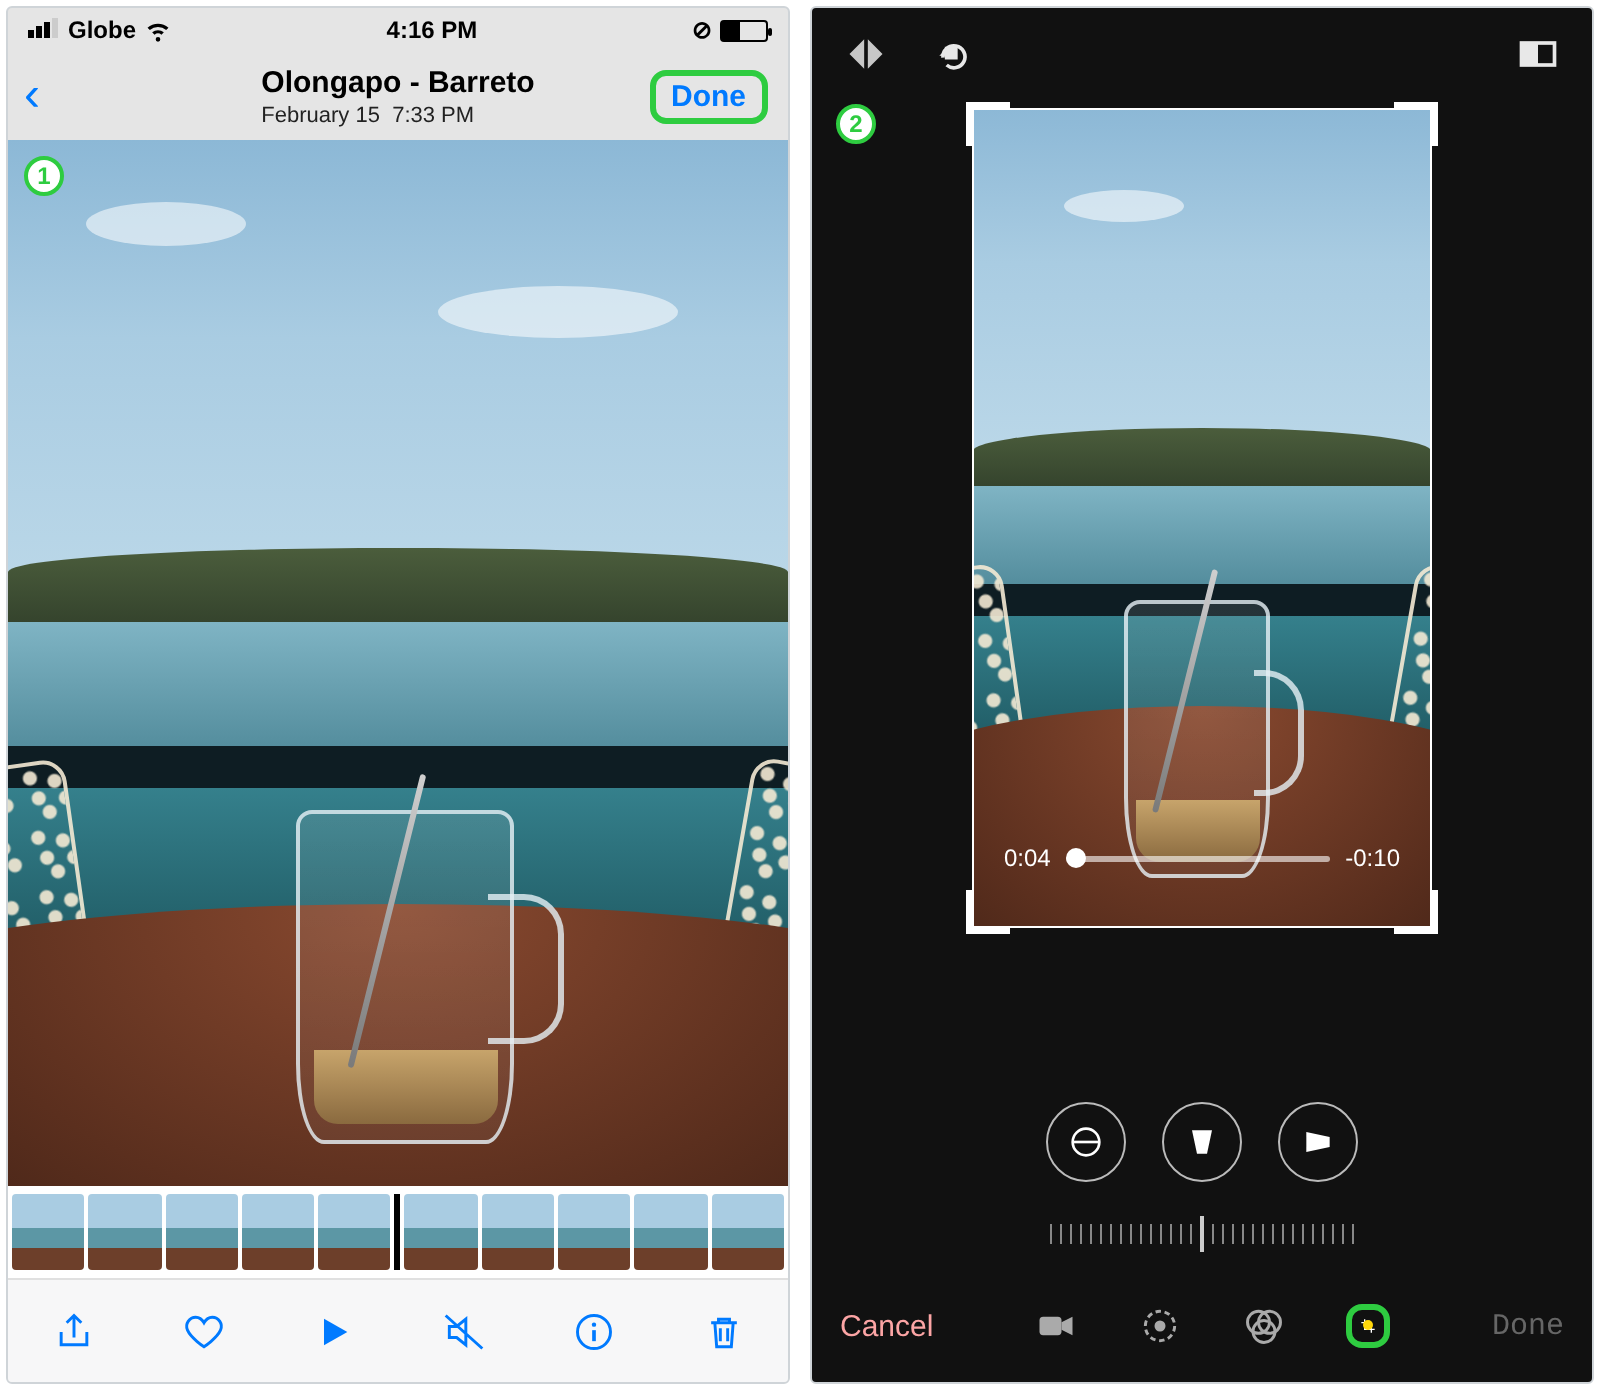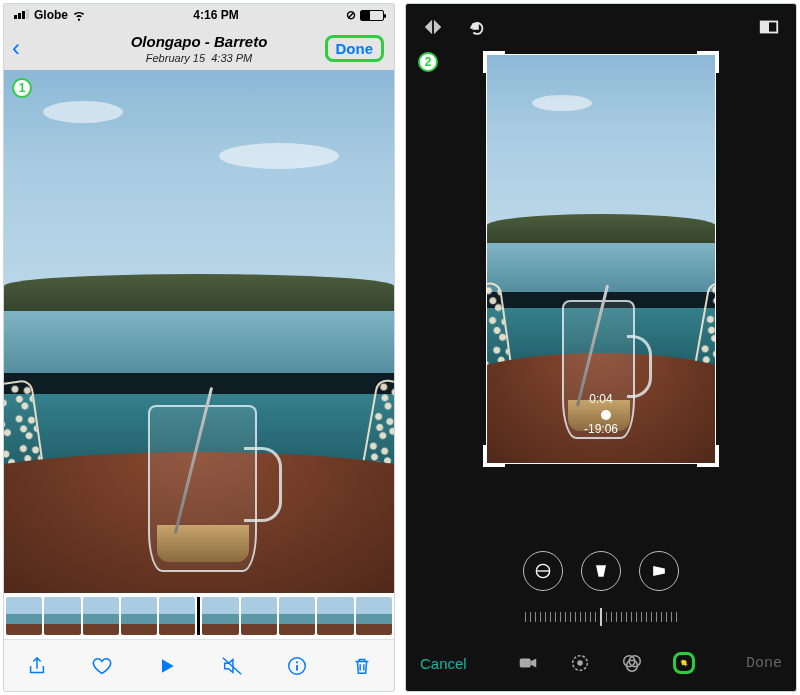--- a/index.html
+++ b/index.html
@@ -11,21 +11,21 @@
   .statusbar { display: flex; justify-content: space-between; align-items: center; height: 22px; padding: 0 10px; font-size: 12px; font-weight: 600; color: #000; }
   .sb-left, .sb-center, .sb-right { display: flex; align-items: center; gap: 4px; }
   .bars span { display:inline-block; width:3px; background:#000; margin-right:1px; }
   .bars .b1{height:4px} .bars .b2{height:6px} .bars .b3{height:8px} .bars .b4{height:10px;background:#ccc;}
   .wifi { width:14px; height:14px; }
   .battery { width: 24px; height: 11px; border:1px solid #000; border-radius:2px; position:relative; }
   .battery::after{content:""; position:absolute; right:-3px; top:3px; width:2px; height:4px; background:#000; border-radius:1px;}
   .battery .fill{ width:9px; height:100%; background:#000; }
   .navbar { height: 44px; position: relative; display:flex; align-items:center; justify-content:center; }
   .back { position:absolute; left:8px; font-size:24px; color:#007aff; }
-  .title { text-align:center;font-style:italic; }
+  .title { text-align:left; }
   .title .loc{ font-size:15px; font-weight:600; }
   .title .dt{ font-size:11px; color:#222; margin-top:2px; }
   .edit-btn { position:absolute; right:10px; top:9px; font-size:15px; font-weight:600; color:#007aff; border:3px solid #2ecc40; border-radius:8px; padding:2px 8px; }
   .photo { flex:1; position:relative; overflow:hidden; }
   .photo-scene, .crop-scene { position:absolute; inset:0; }
   
   .sky { position:absolute; top:0; left:0; right:0; height:42%; background:linear-gradient(#8cb8d6 0%, #a9cce2 45%, #bad7e8 100%); }
   .cloud { position:absolute; background:rgba(255,255,255,0.55); border-radius:50%; }
   .hills { position:absolute; top:39%; left:0; right:0; height:9%; background:linear-gradient(#4b5d3c, #2f3d29); border-radius: 50% 50% 0 0 / 12px 12px 0 0; }
   .sea { position:absolute; top:46%; left:0; right:0; height:14%; background:linear-gradient(#7fb4c4, #4d8797); }
@@ -72,30 +72,30 @@
   .corner.tl{top:-3px;left:-3px;} .corner.tr{top:-3px;right:-3px;} .corner.bl{bottom:-3px;left:-3px;} .corner.br{bottom:-3px;right:-3px;}
   .corner.tl::before,.corner.tr::before,.corner.bl::before,.corner.br::before{width:22px;height:3px;}
   .corner.tl::after,.corner.tr::after,.corner.bl::after,.corner.br::after{width:3px;height:22px;}
   .corner.tl::before{top:0;left:0;} .corner.tl::after{top:0;left:0;}
   .corner.tr::before{top:0;right:0;} .corner.tr::after{top:0;right:0;}
   .corner.bl::before{bottom:0;left:0;} .corner.bl::after{bottom:0;left:0;}
   .corner.br::before{bottom:0;right:0;} .corner.br::after{bottom:0;right:0;}
   .vborder{position:absolute;top:0;bottom:0;width:1px;background:#fff;} .vborder.l{left:0}.vborder.r{right:0}
   .hborder{position:absolute;left:0;right:0;height:1px;background:#fff;} .hborder.t{top:0}.hborder.b{bottom:0}
   .crop-img { position:absolute; inset:0; overflow:hidden; }
-  .trimline{ position:absolute; left:16px; right:16px; bottom:28px; display:flex; align-items:center; gap:8px; font-size:12px; color:#fff;flex-direction:column; }
+  .trimline{ position:absolute; left:16px; right:16px; bottom:28px; display:flex; align-items:center; gap:8px; font-size:12px; color:#fff; }
   .trimline .track{ flex:1; height:3px; background:rgba(255,255,255,0.6); position:relative; border-radius:2px; }
   .trimline .knob{ position:absolute; left:0; top:-4px; width:10px; height:10px; background:#fff; border-radius:50%; }
   .round-row{ display:flex; justify-content:center; gap:18px; padding:12px 0 8px; }
   .rbtn{ width:40px; height:40px; border:1.5px solid #bbb; border-radius:50%; display:flex; align-items:center; justify-content:center; color:#fff; cursor:pointer; }
   .ruler{ height:36px; display:flex; align-items:center; justify-content:center; gap:4px; }
   .tick{ width:1px; height:10px; background:#888; }
   .tick.big{ height:18px; background:#ccc; width:2px; }
   .bottombar{ height:56px; display:flex; align-items:center; padding:0 14px; }
-  .bbtn{ flex:0 0 auto; color:#14b8a6; font-size:15px; }
+  .bbtn{ flex:0 0 auto; color:#fca5a5; font-size:15px; }
   .bicons{ flex:1; display:flex; justify-content:center; gap:30px; align-items:center; }
   .bicon{ width:22px; height:22px; color:#aaa; display:flex; align-items:center; justify-content:center; }
   .crop-active{ border:3px solid #2ecc40; border-radius:8px; padding:4px; }
   .dim{ color:#666 !important;font-family:Liberation Mono, monospace; }
   .dot{ position:absolute; width:5px; height:5px; border-radius:50%; background:#ffd60a; left:50%; transform:translateX(-50%); bottom:6px; }
   .dotwrap{ position:relative; }
 </style>
 </head>
 <body>
 
@@ -117,21 +117,21 @@
             <div class="fill"></div>
           </div>
       </div>
     </div>
 
     <div class="navbar">
       <span class="back">‹</span>
       <div class="title">
         <div class="loc">Olongapo - Barreto</div>
         <div class="dt">
-          <span>February 15</span>&nbsp;&nbsp;<span>4:33 PM</span>
+          <span>February 15</span>&nbsp;&nbsp;<span>7:33 PM</span>
         </div>
       </div>
       <span class="edit-btn">Done</span>
     </div>
 
     <div class="photo">
       <div class="badge">1</div>
       <div class="photo-scene">
         <div class="sky"></div>
         <div class="cloud" style="top:6%;left:10%;width:80px;height:22px;"></div>
@@ -296,21 +296,21 @@
             <div class="body"></div>
               <div class="coffee"></div>
               <div class="handle"></div>
               <div class="spoon"></div>
           </div>
           <div class="trimline">
             <span>0:04</span>
             <div class="track">
                 <div class="knob"></div>
               </div>
-            <span>-19:06</span>
+            <span>-0:10</span>
           </div>
         </div>
         <div class="crop-frame">
           <div class="vborder l"></div>
             <div class="vborder r"></div>
             <div class="hborder t"></div>
             <div class="hborder b"></div>
           <div class="corner tl"></div>
           <div class="corner tr"></div>
           <div class="corner bl"></div>

